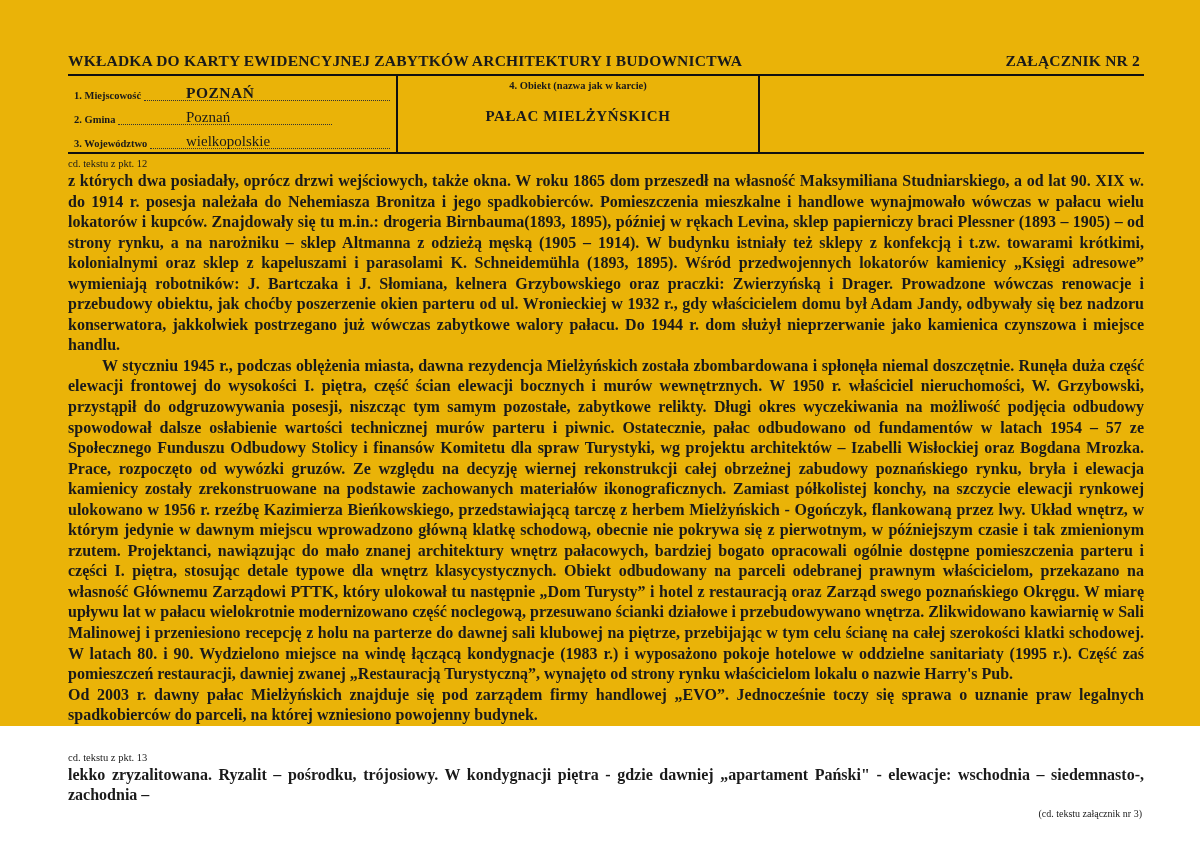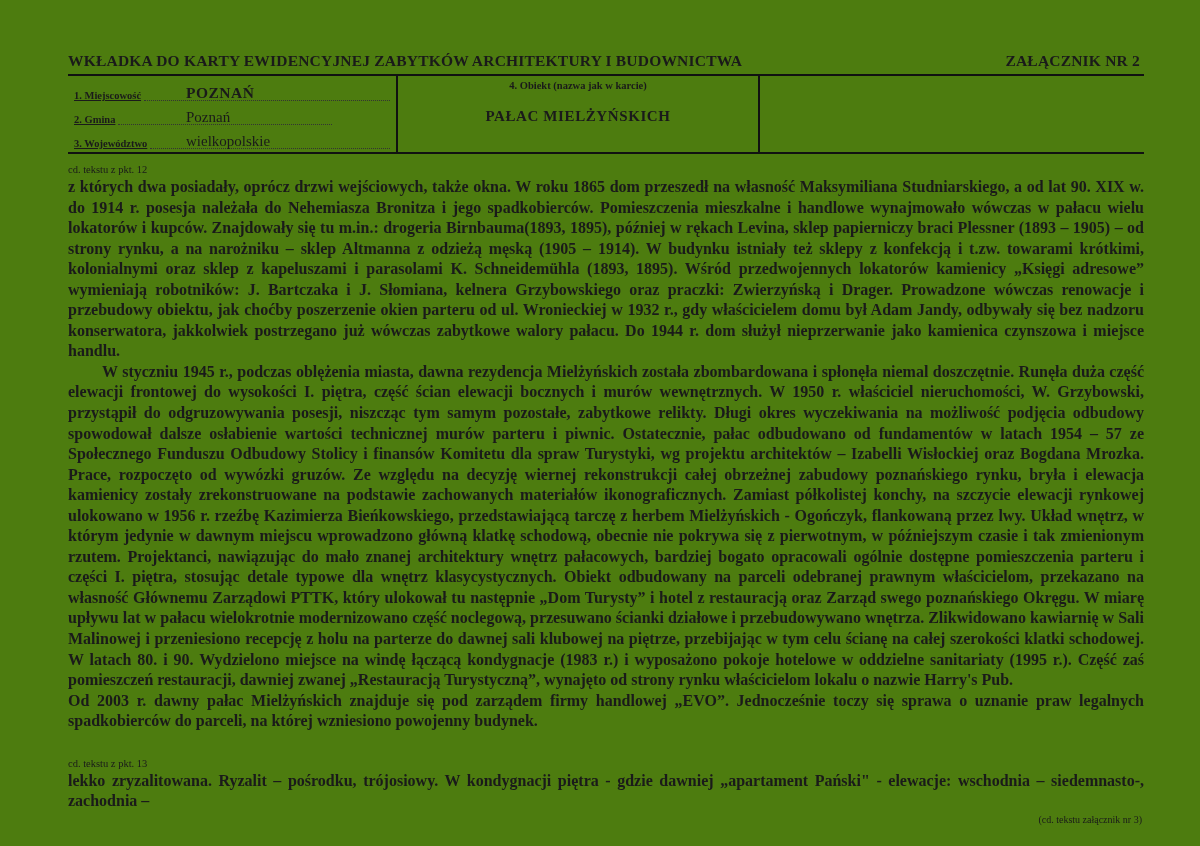--- a/index.html
+++ b/index.html
@@ -10,22 +10,22 @@
   body {
     width: 1200px;
     height: 846px;
     font-family: "Liberation Serif", "DejaVu Serif", serif;
     color: #1a1a1a;
     overflow: hidden;
   }
   .page {
     position: relative;
     width: 1200px;
-    height: 846px;
-    background: #4d7c0f;
+    height: 726px;
+    background: #eab308;
     box-sizing: border-box;
     padding: 0;
   }
   .sheet {
     position: absolute;
     left: 68px;
     top: 52px;
     width: 1076px;
   }
 
@@ -77,21 +77,20 @@
     left: 0;
     right: 0;
     bottom: 0;
     white-space: nowrap;
   }
   .field-name {
     font-weight: bold;
     font-size: 10.5px;
     margin-right: 3px;
     padding-bottom: 1px;
-    text-decoration: underline;
   }
   .dots {
     flex: 1;
     border-bottom: 1.5px dotted #333;
     height: 10px;
     margin-bottom: 1px;
   }
   .field-value {
     position: absolute;
     bottom: 0;
@@ -112,21 +111,21 @@
     margin-top: 16px;
   }
   .cont-note {
     font-size: 14px;
     margin-top: 12px;
     padding-left: 6px;
   }
 
   
   .body-wrap {
-    margin-top: 10px;
+    margin-top: 4px;
   }
   .small-note {
     font-size: 10.5px;
     margin-bottom: 2px;
   }
   p.just {
     margin: 0;
     text-align: justify;
     font-size: 16px;
     line-height: 1.285;

